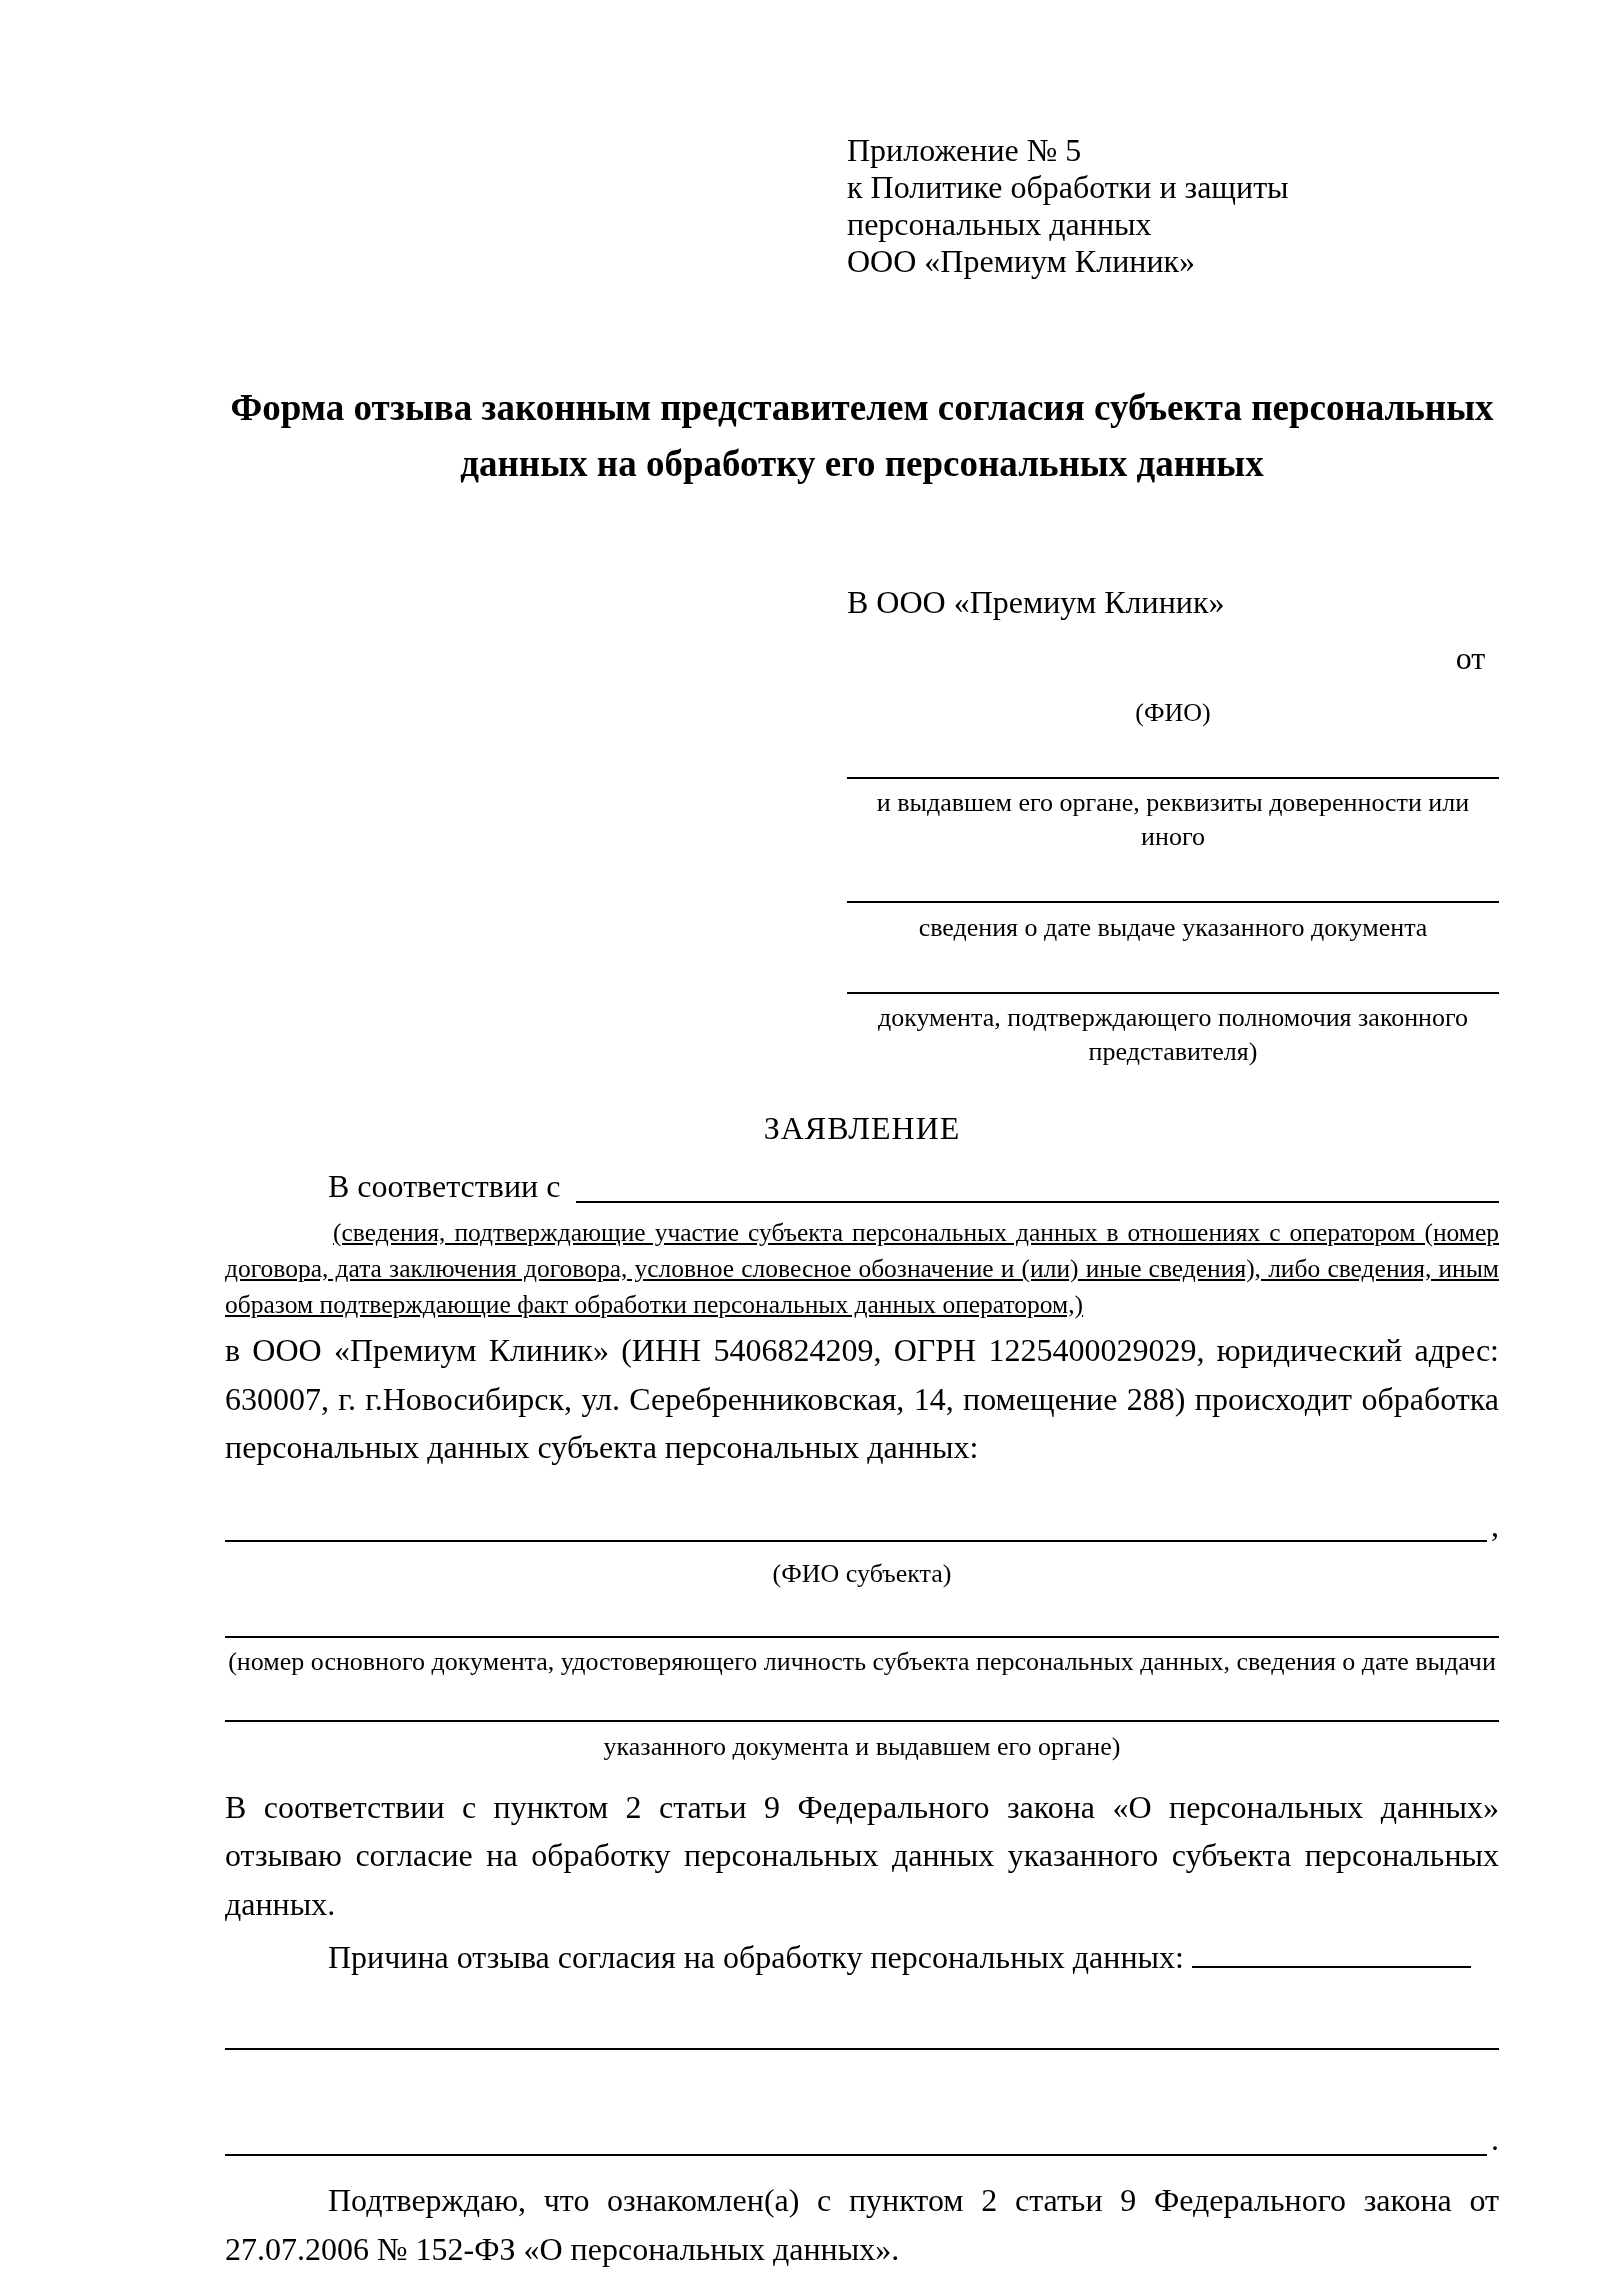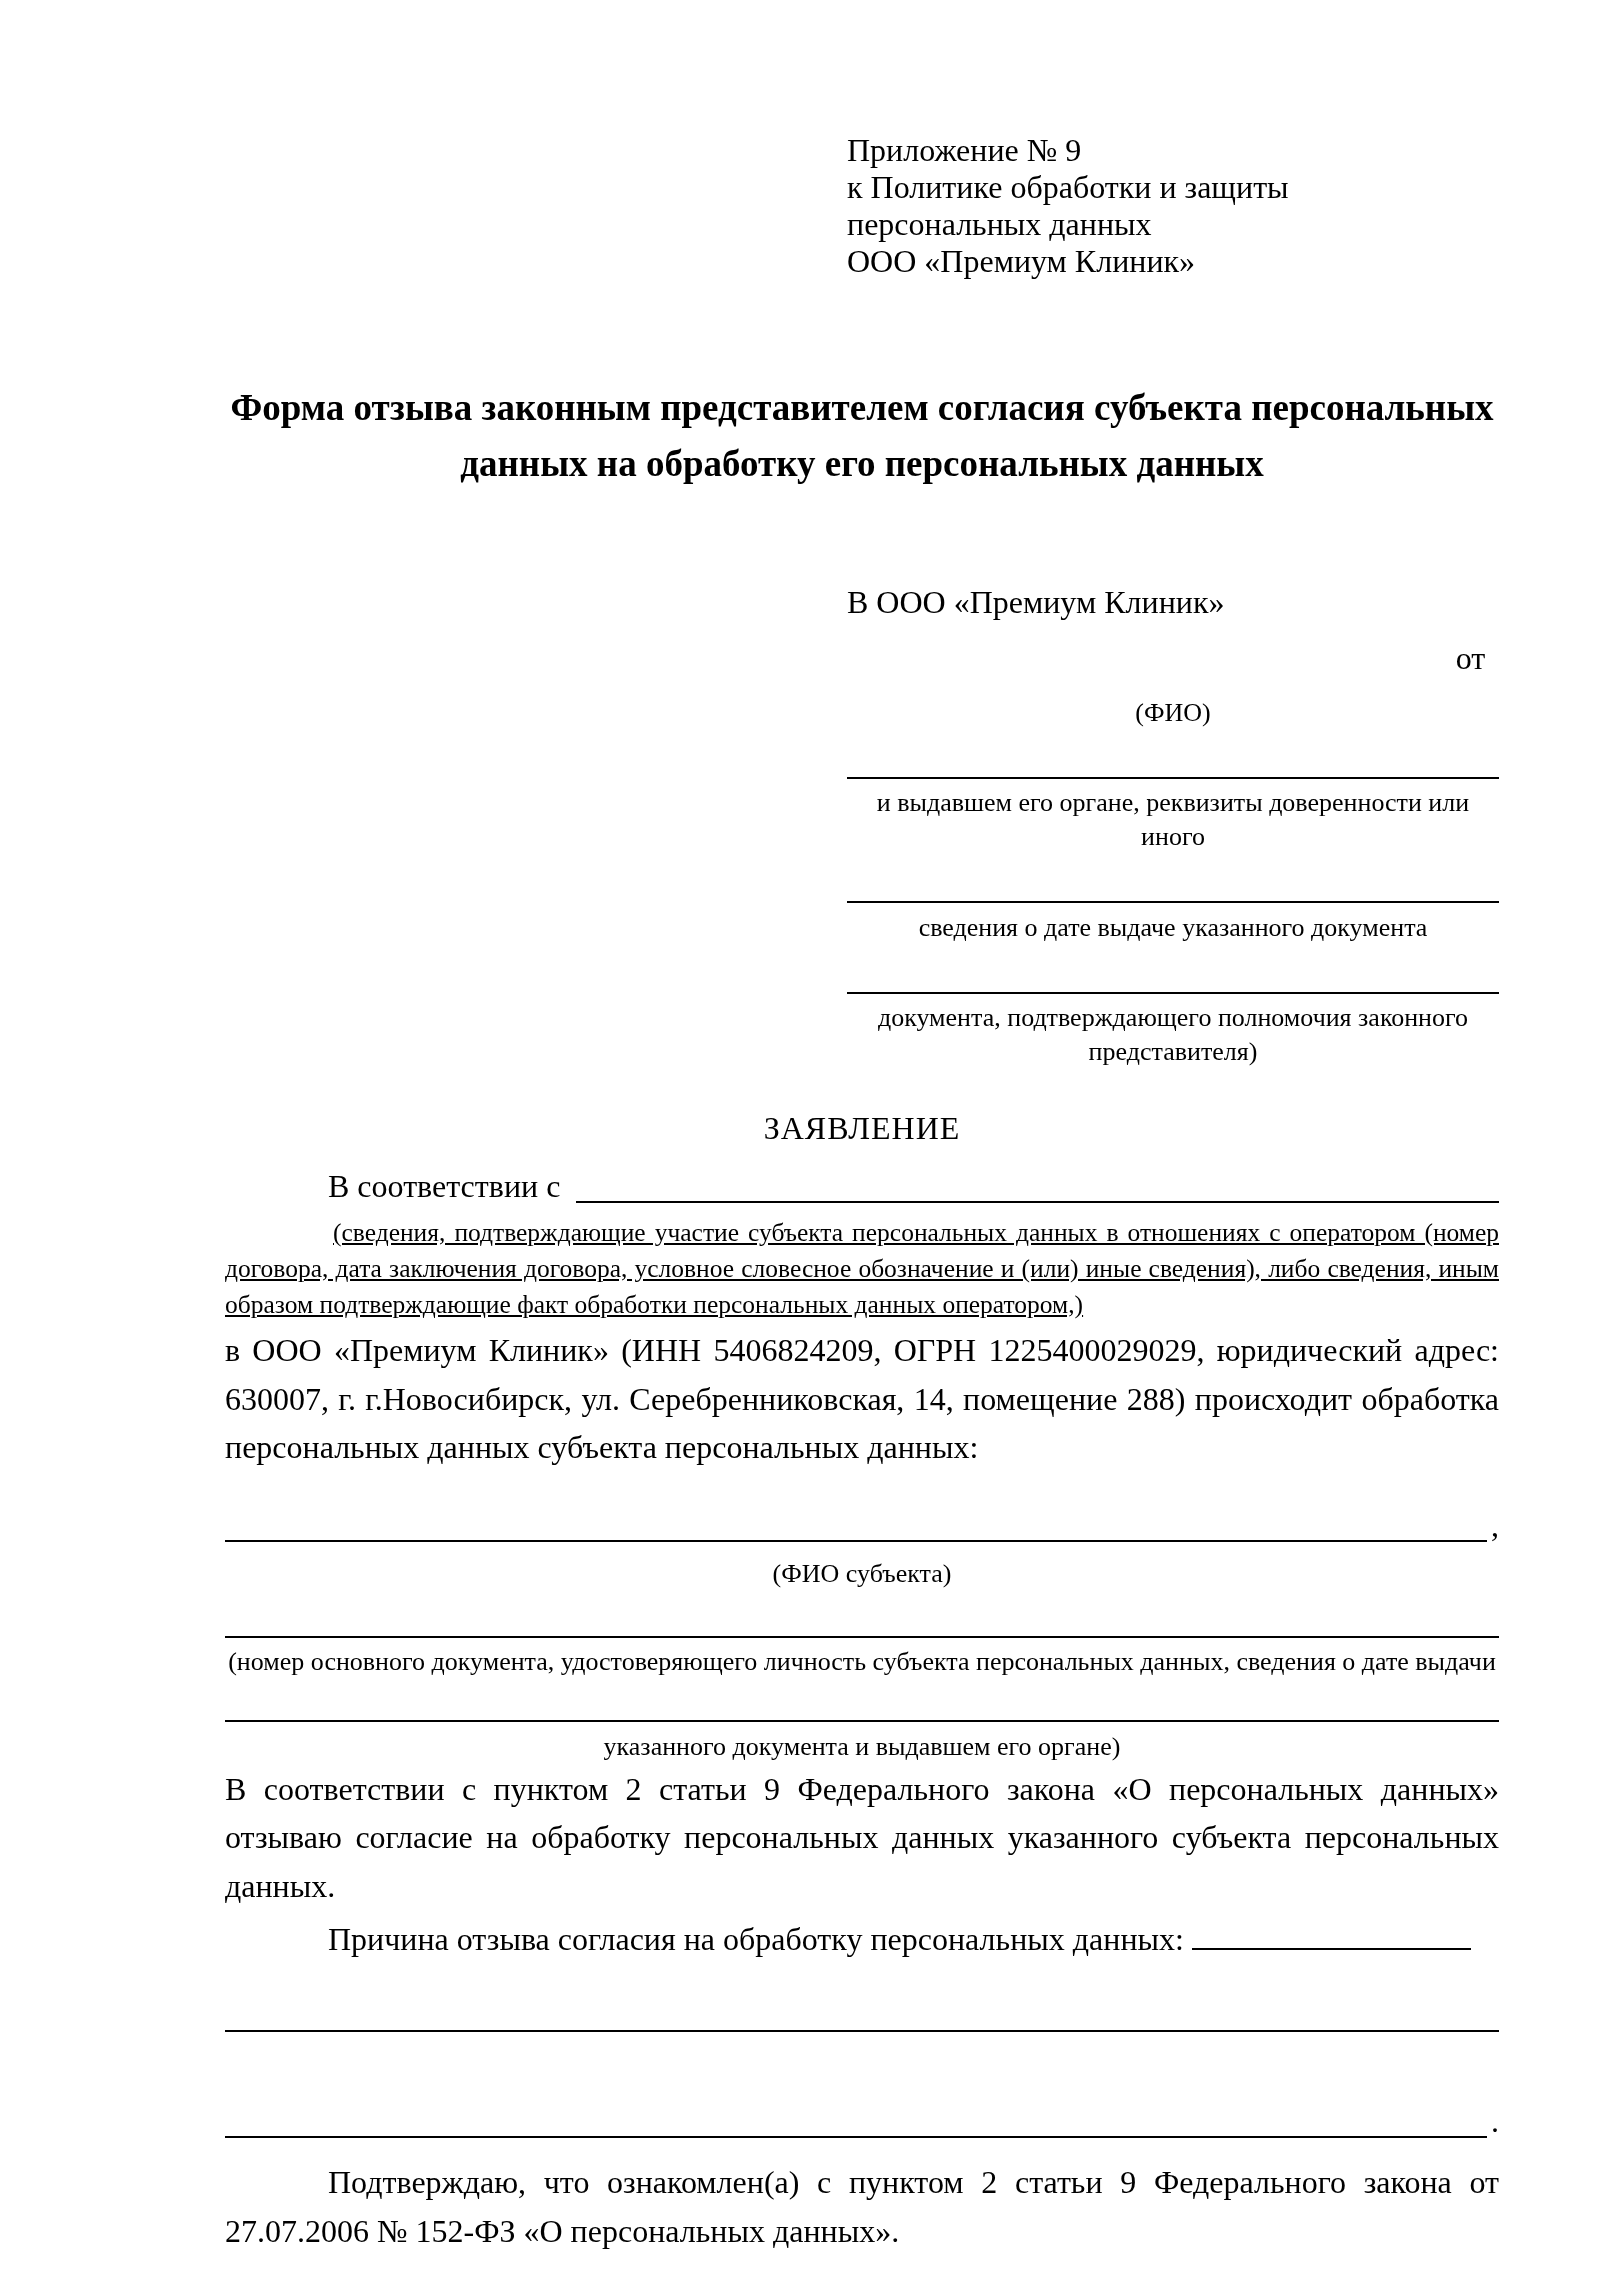--- a/index.html
+++ b/index.html
@@ -79,40 +79,40 @@
   .para {
     text-align: justify;
     line-height: 1.52;
   }
   .operator-para { margin-top: 2.9px; }
   .fio-row { display: flex; align-items: flex-end; margin-top: 29px; }
   .trailing-punct { flex: none; padding-left: 3.9px; }
   .doc-rule-a { margin-top: 45px; }
   .doc-rule-b { margin-top: 41px; }
   .rule-caption { margin-top: 7.8px; }
-  .law-para { margin-top: 1px; }
+  .law-para { margin-top: 19px; }
   .reason-para { margin-top: 3.9px; text-indent: 103px; }
   .inline-blank {
     display: inline-block;
     border-bottom: 2.9px solid #000;
     height: 33px;
     vertical-align: baseline;
   }
   .reason-blank { width: 279px; }
   .answer-rule-1 { margin-top: 67px; }
   .answer-row { display: flex; align-items: flex-end; margin-top: 65px; }
   .confirm-para { margin-top: 13.7px; text-indent: 103px; }
 </style>
 </head>
 <body>
 
 <div class="page">
 
   <div class="appendix">
-    <div>Приложение № 9</div>
+    <div>Приложение № 5</div>
     <div>к Политике обработки и защиты</div>
     <div>персональных данных</div>
     <div>ООО «Премиум Клиник»</div>
   </div>
 
   <div class="doc-title">Форма отзыва законным представителем согласия субъекта персональных данных на обработку его персональных данных</div>
 
   <div class="addressee">
     <div class="addr-to">В ООО «Премиум Клиник»</div>
 

